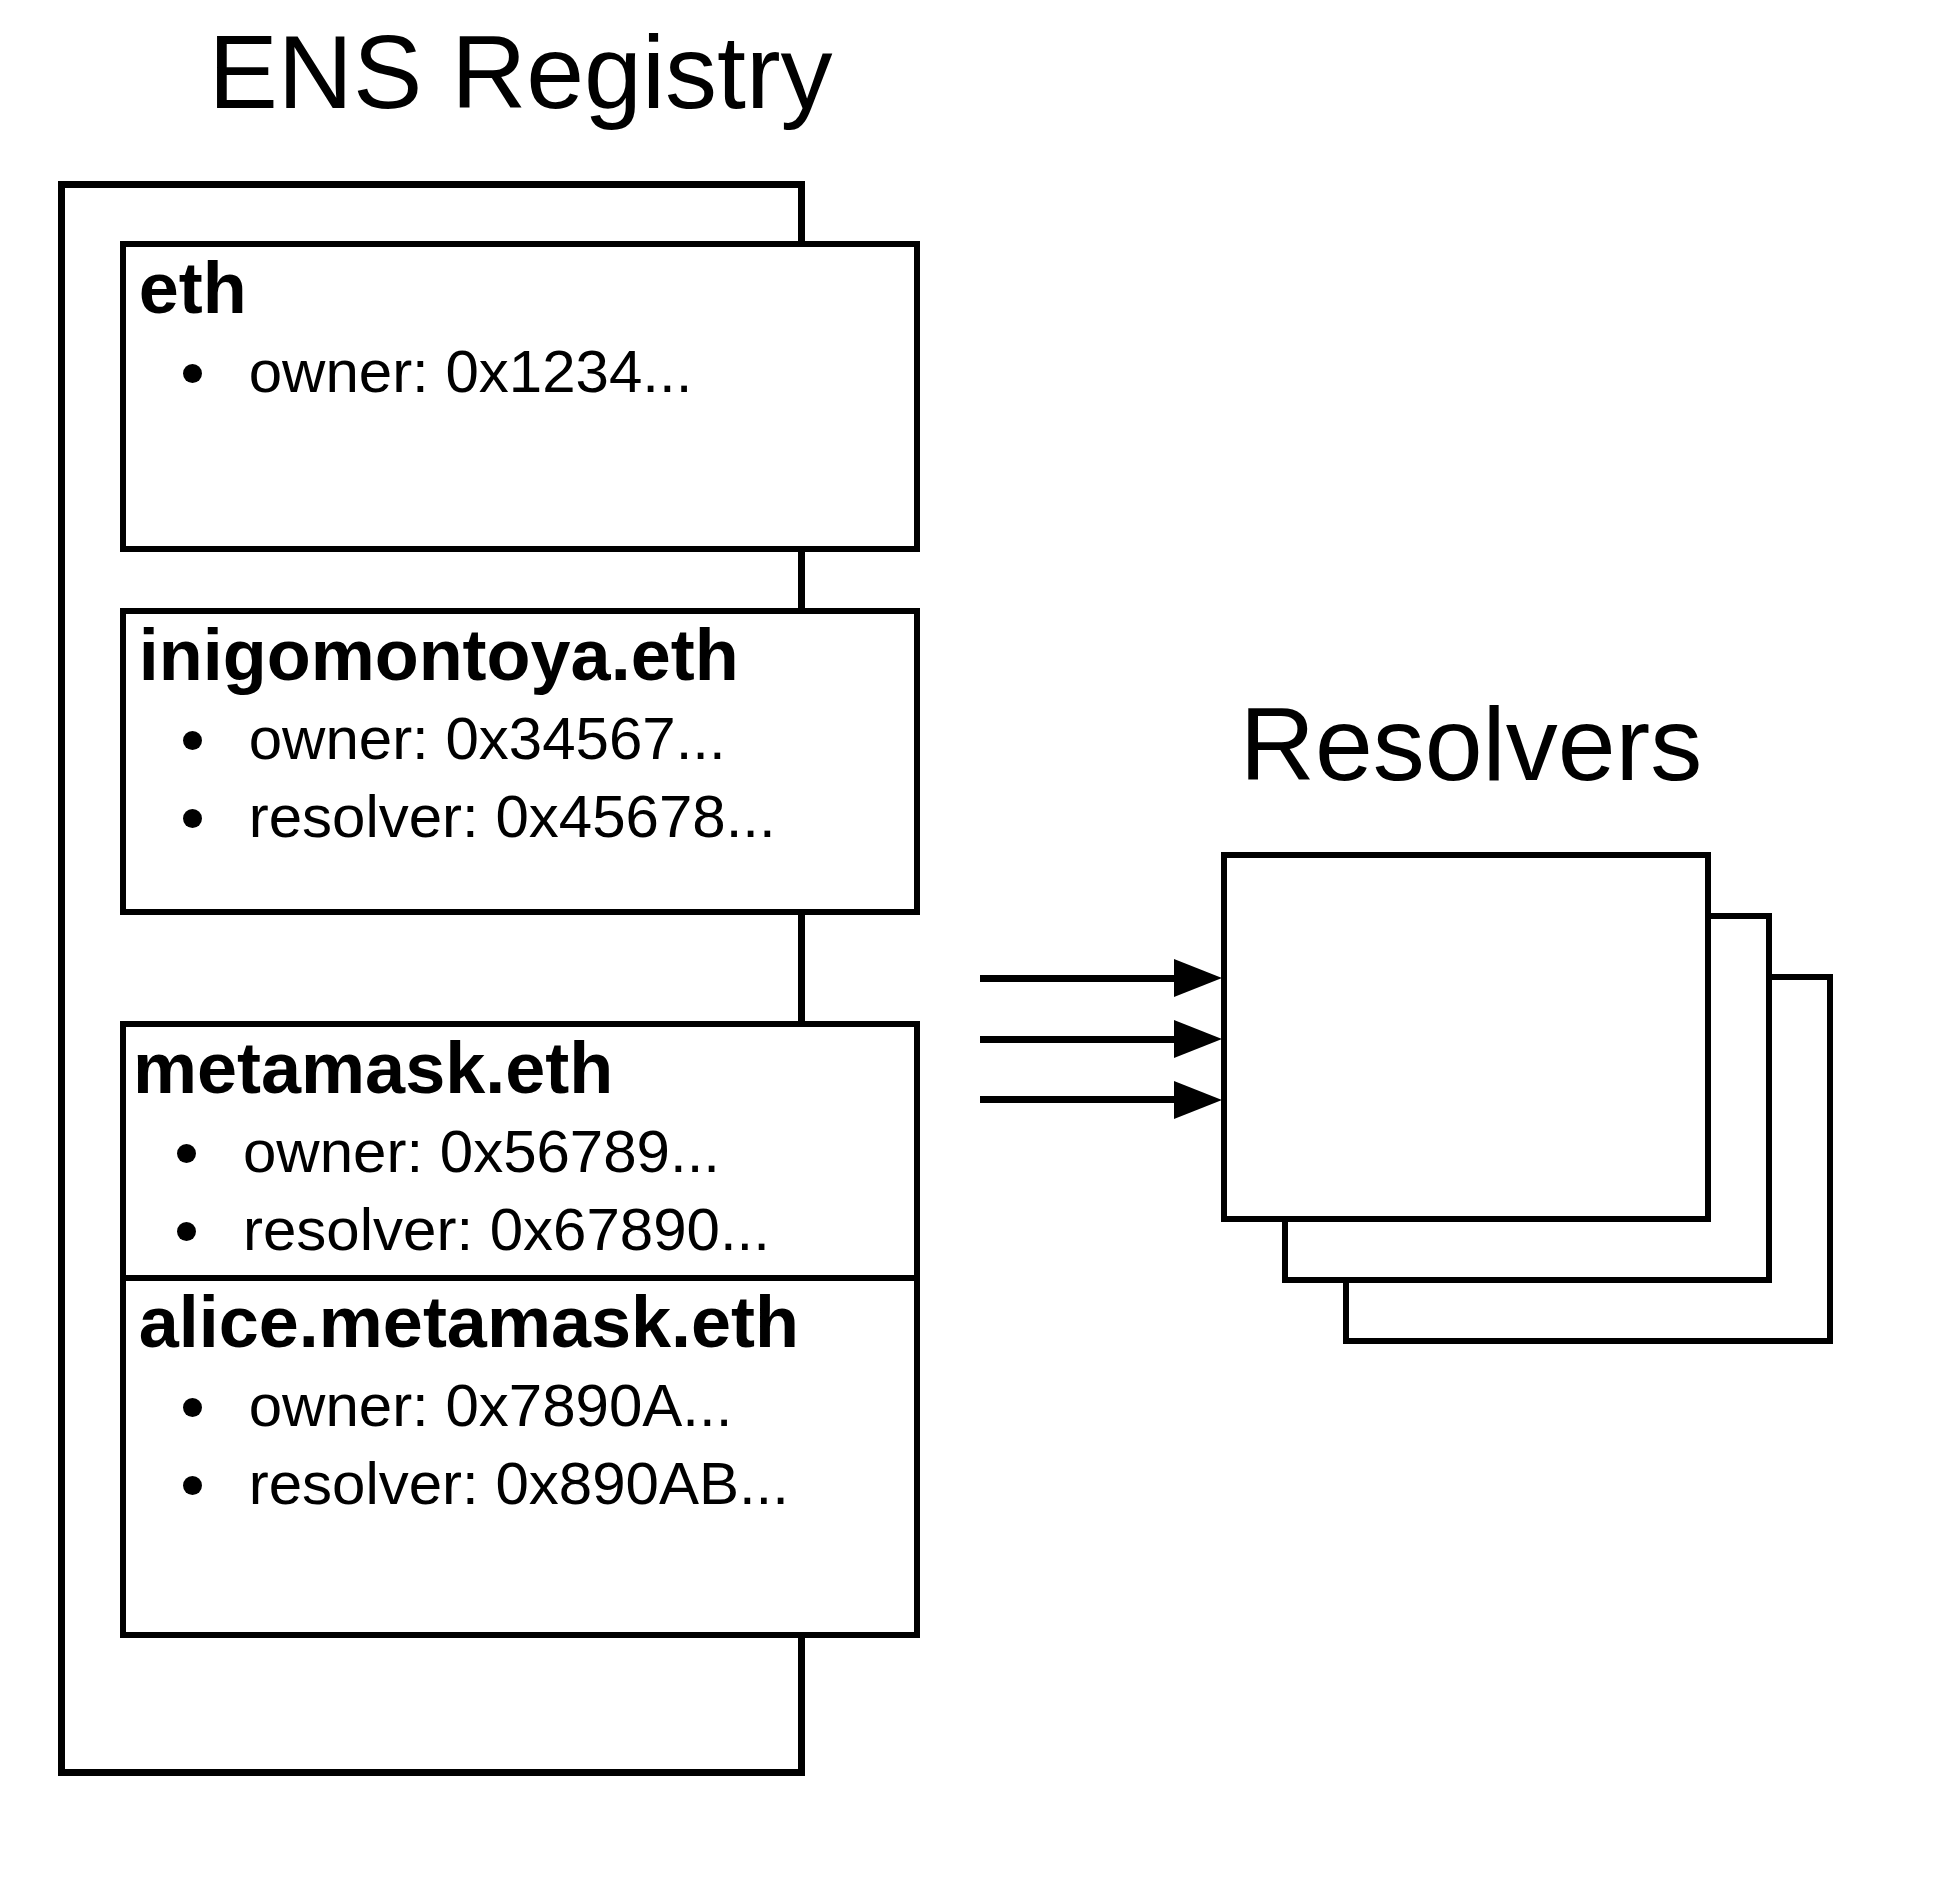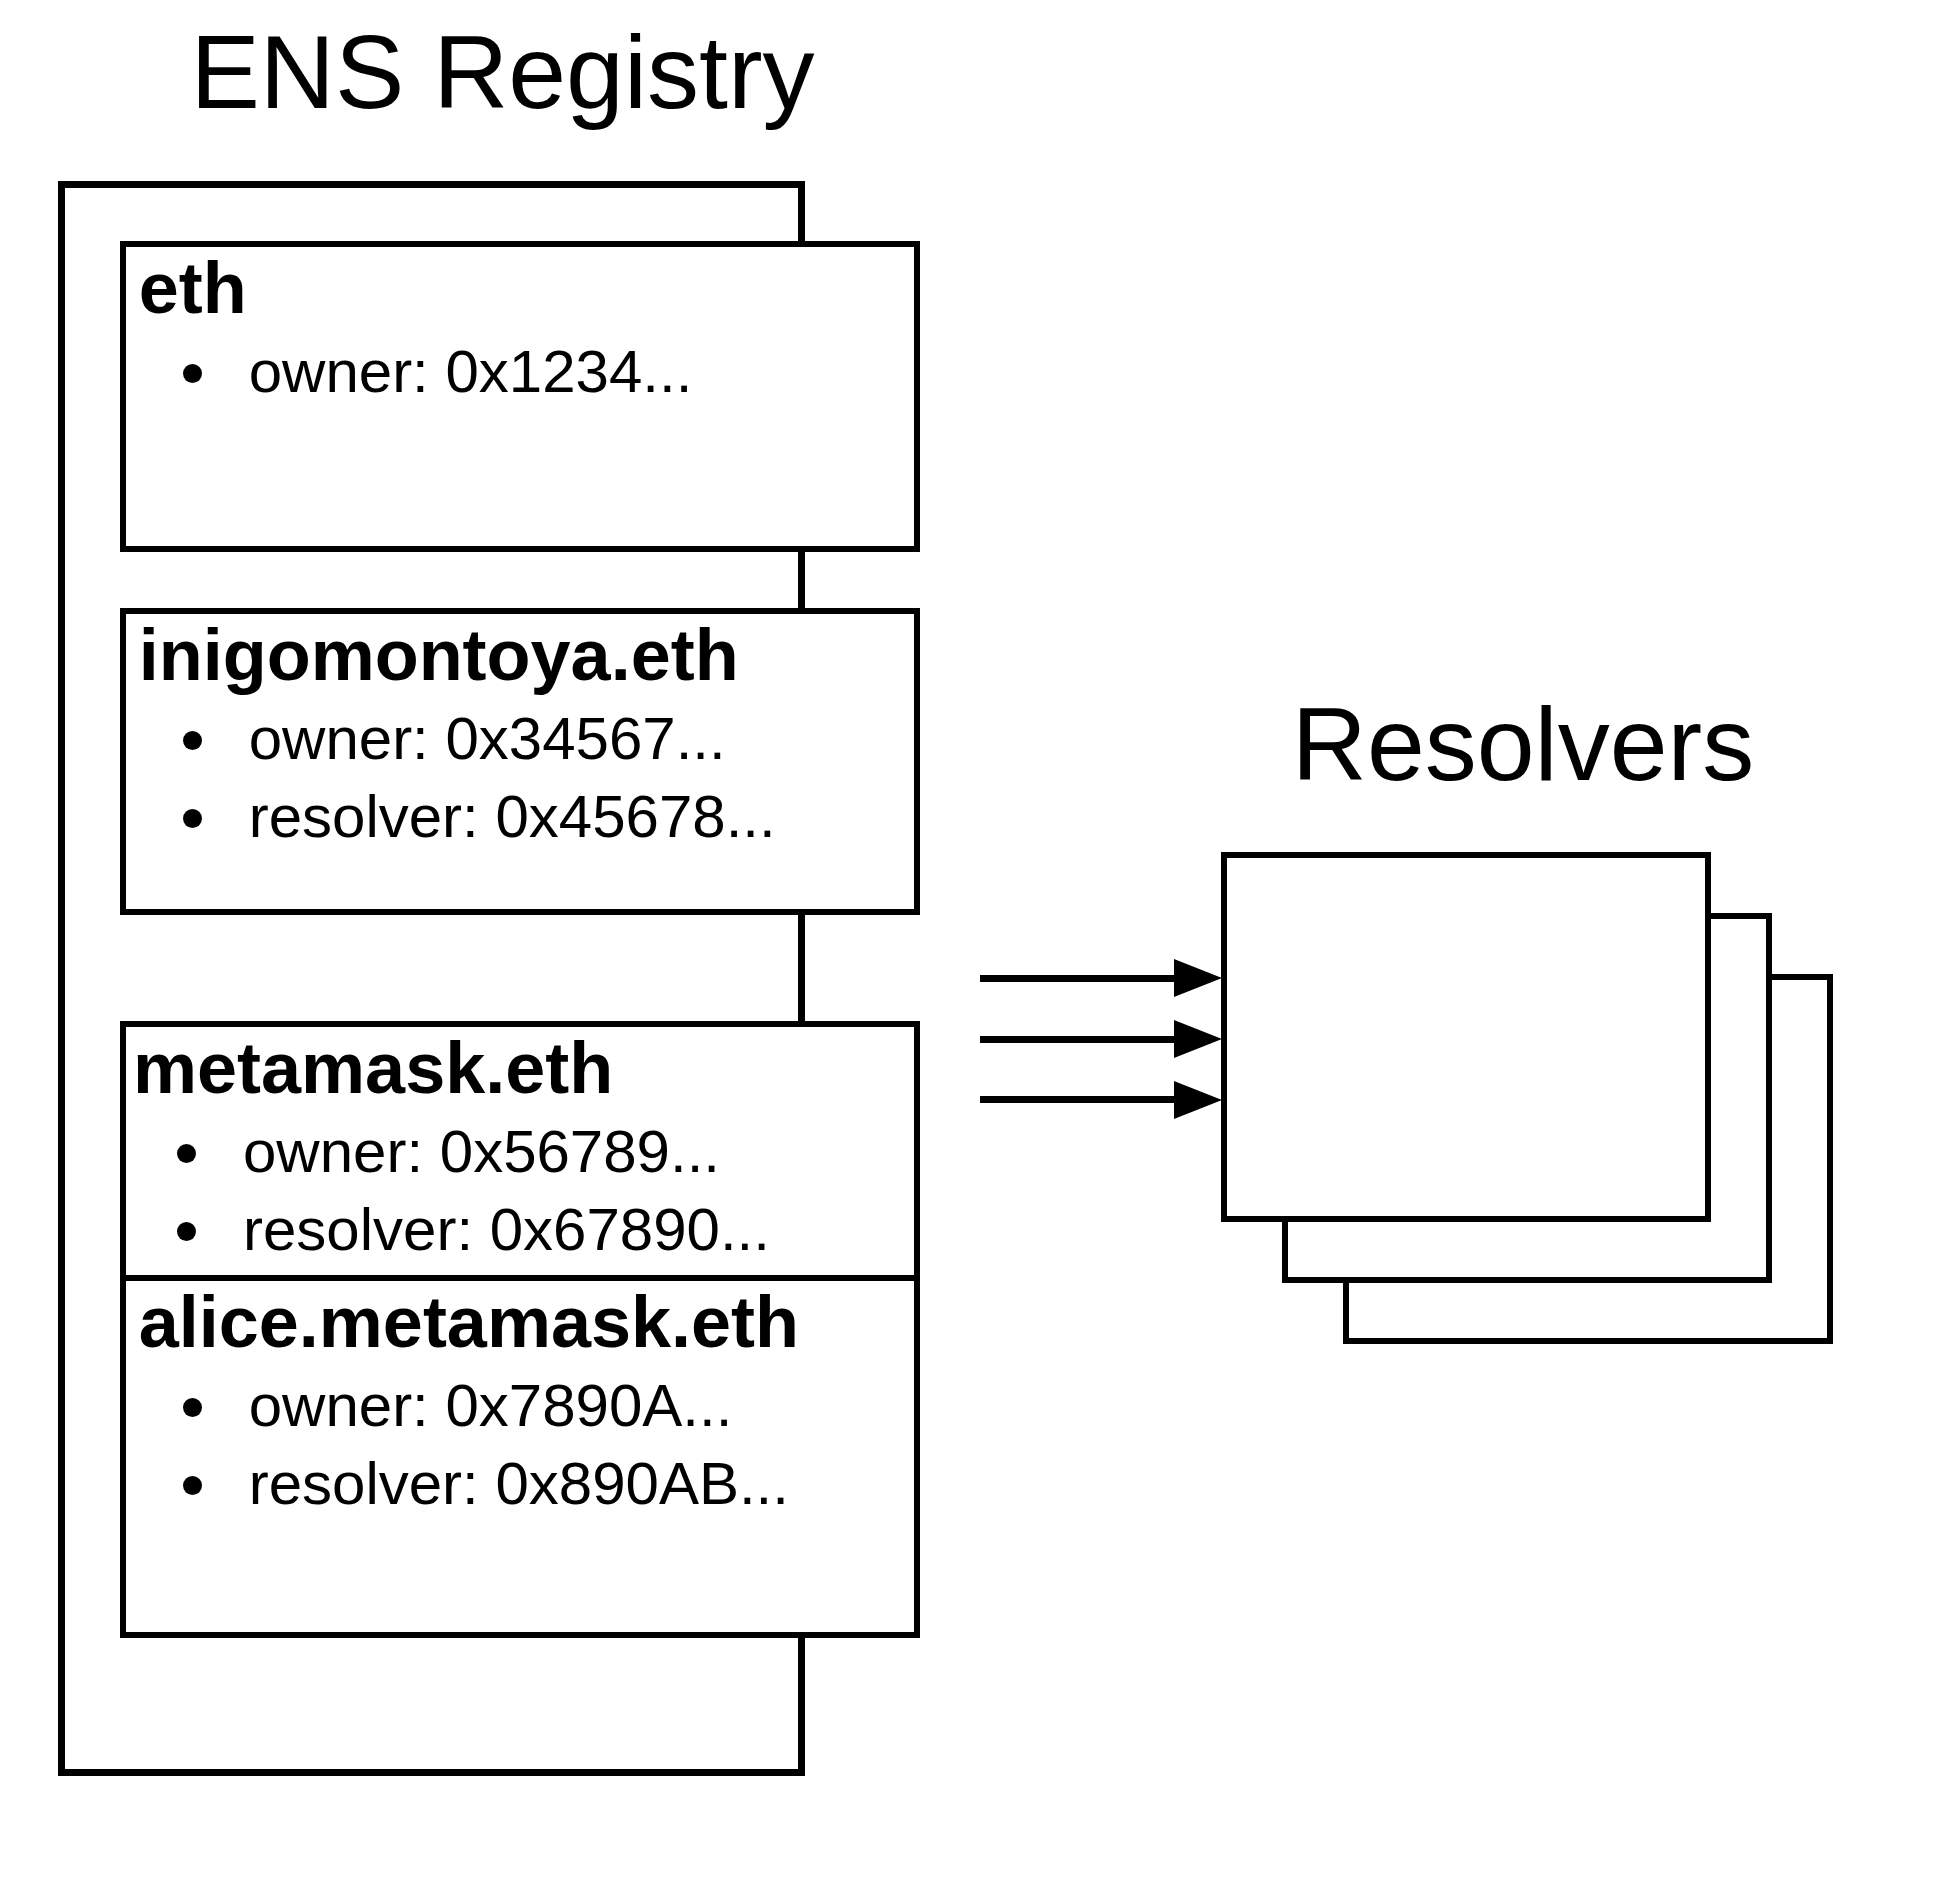--- a/index.html
+++ b/index.html
@@ -6,22 +6,22 @@
   .canvas {
     position:relative; width:1955px; height:1894px;
     background:#ffffff; color:#000000;
     font-family:"Liberation Sans", sans-serif;
     overflow:hidden;
   }
   .big-title {
     position:absolute; font-size:104px; line-height:122px;
     text-align:center; white-space:nowrap; color:#000;
   }
-  .registry-title { left:40px; top:11.2px; width:925px; }
-  .resolvers-title { left:1216px; top:683px; width:614px; }
+  .registry-title { left:58px; top:11.2px; width:925px; }
+  .resolvers-title { left:1164px; top:683px; width:614px; }
 
   .registry-box {
     position:absolute; left:58px; top:181px; width:747px; height:1595px;
     border:7.1px solid #000; box-sizing:border-box; background:#fff;
   }
   .record-box {
     position:absolute; left:55px; width:800px;
     border:6.6px solid #000; box-sizing:border-box; background:#fff;
     padding:3.1px 0 0 12.7px;
   }

